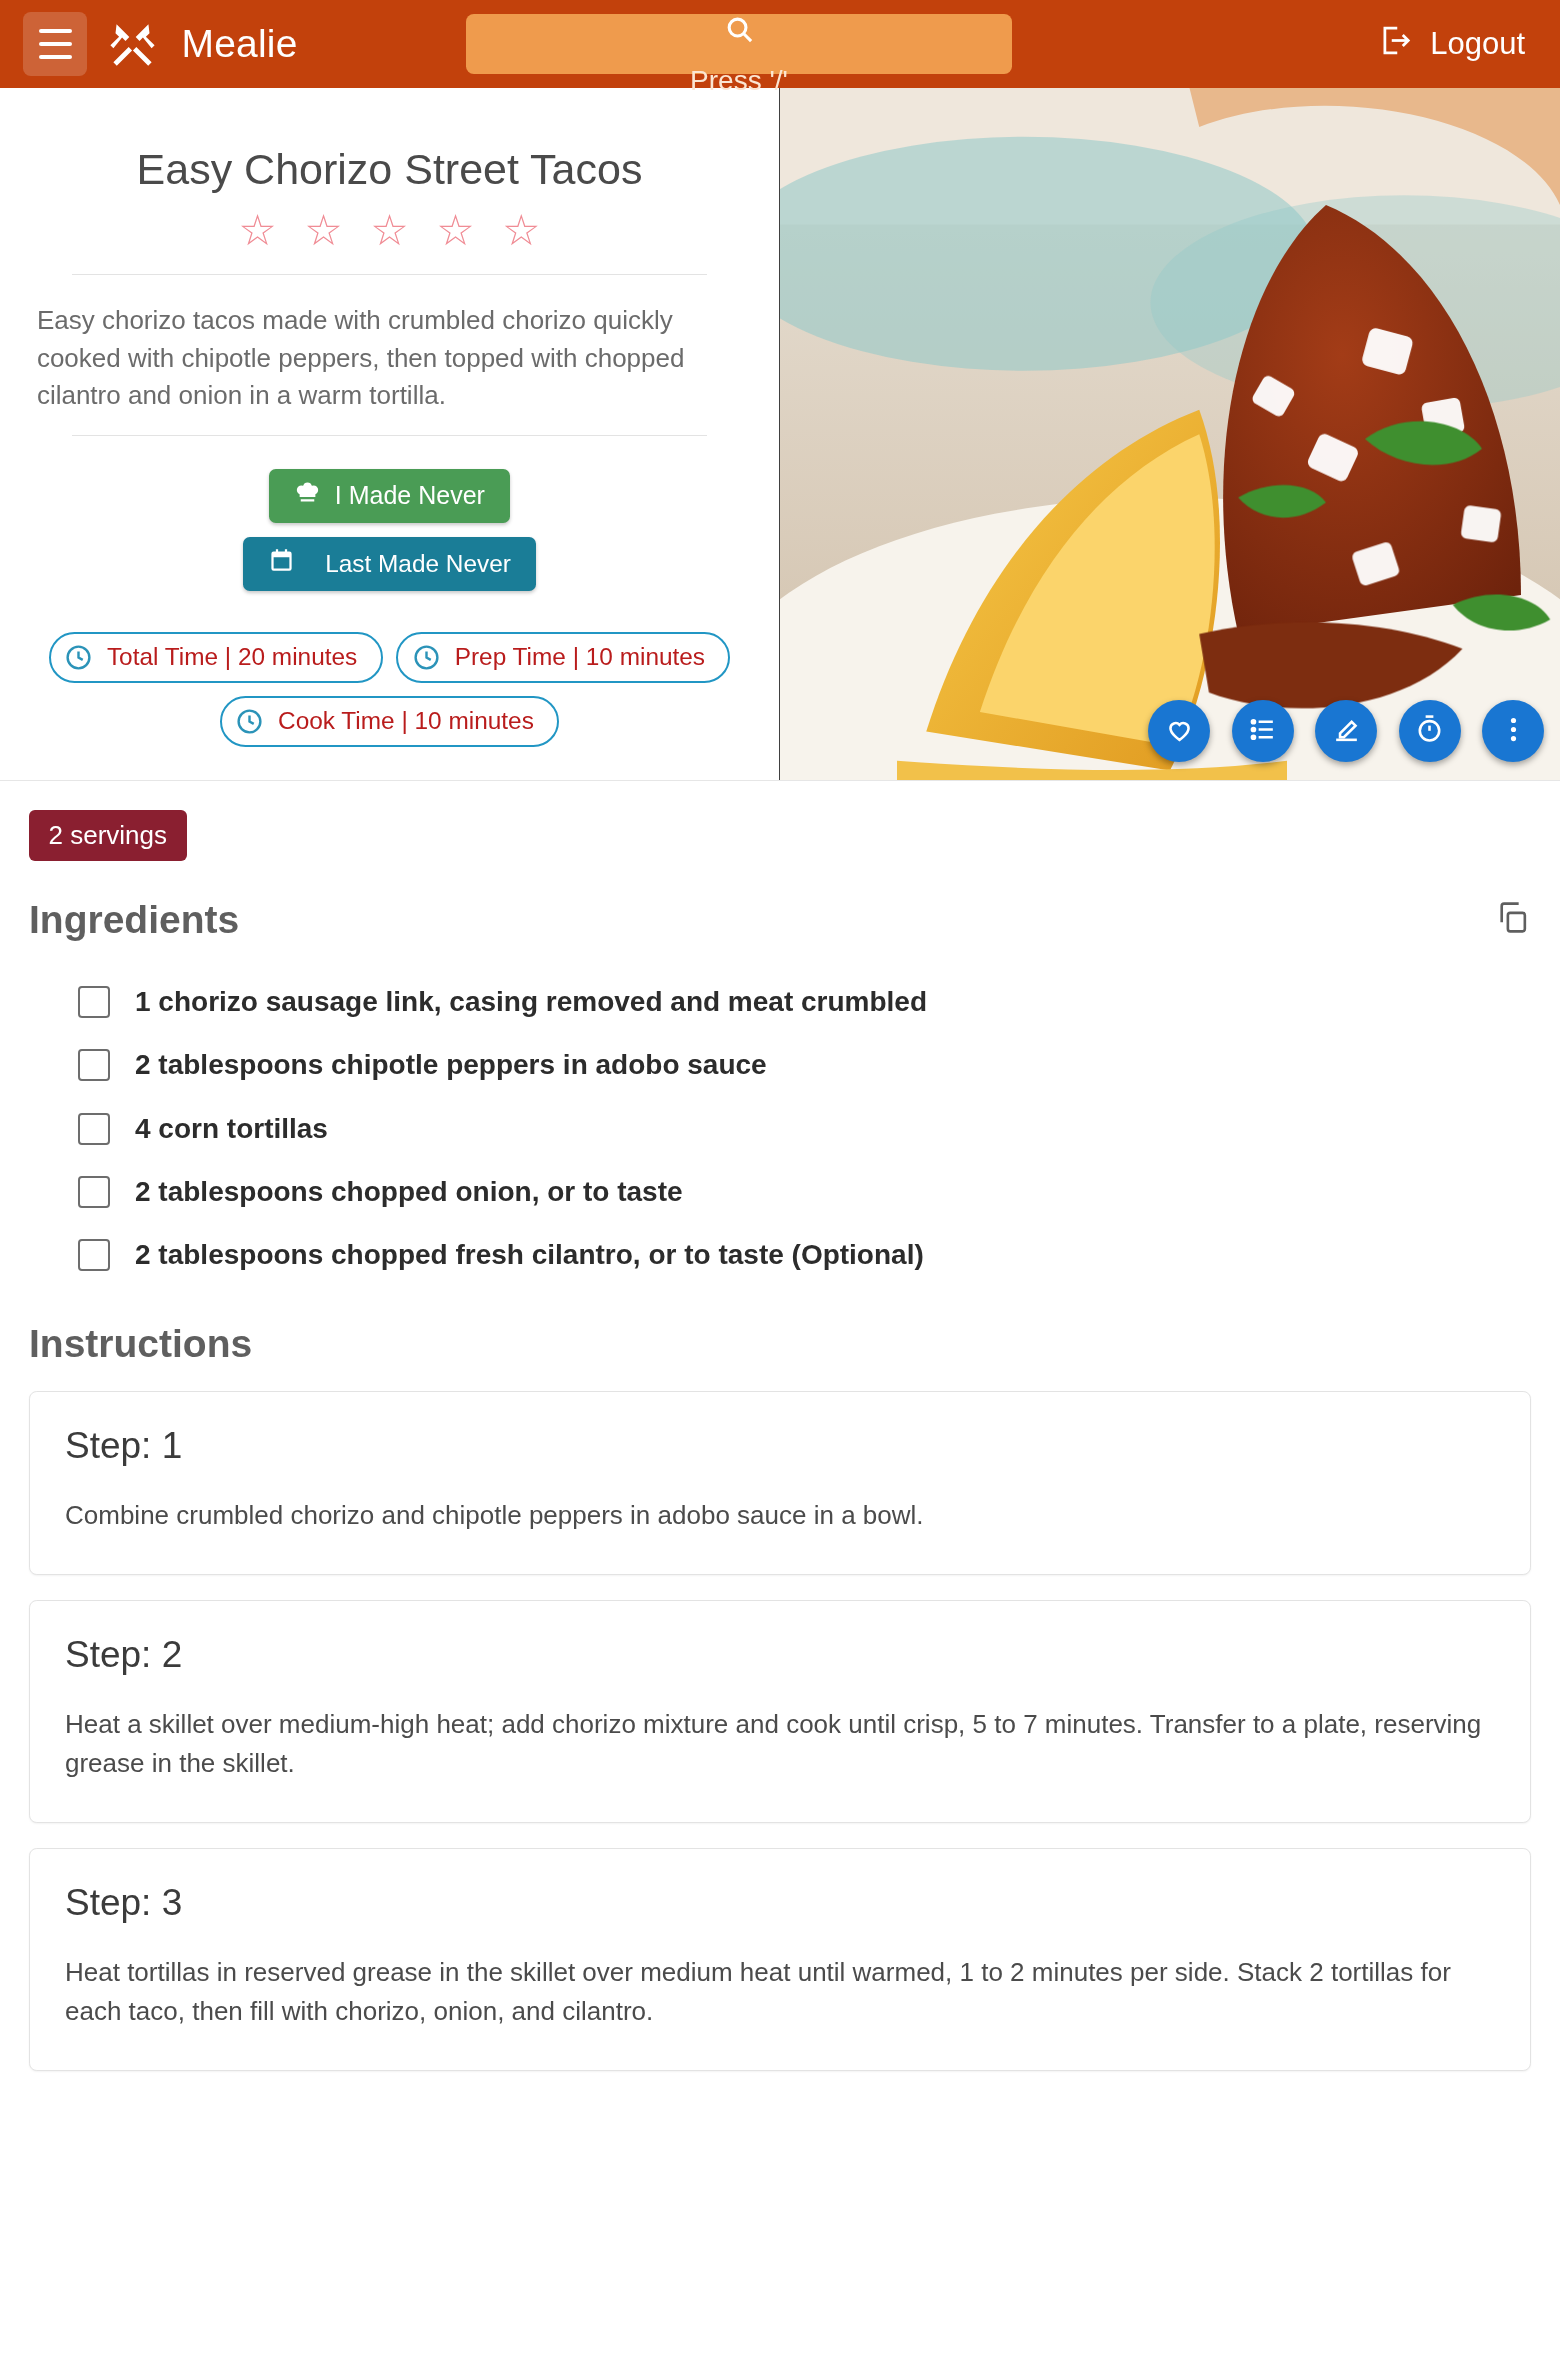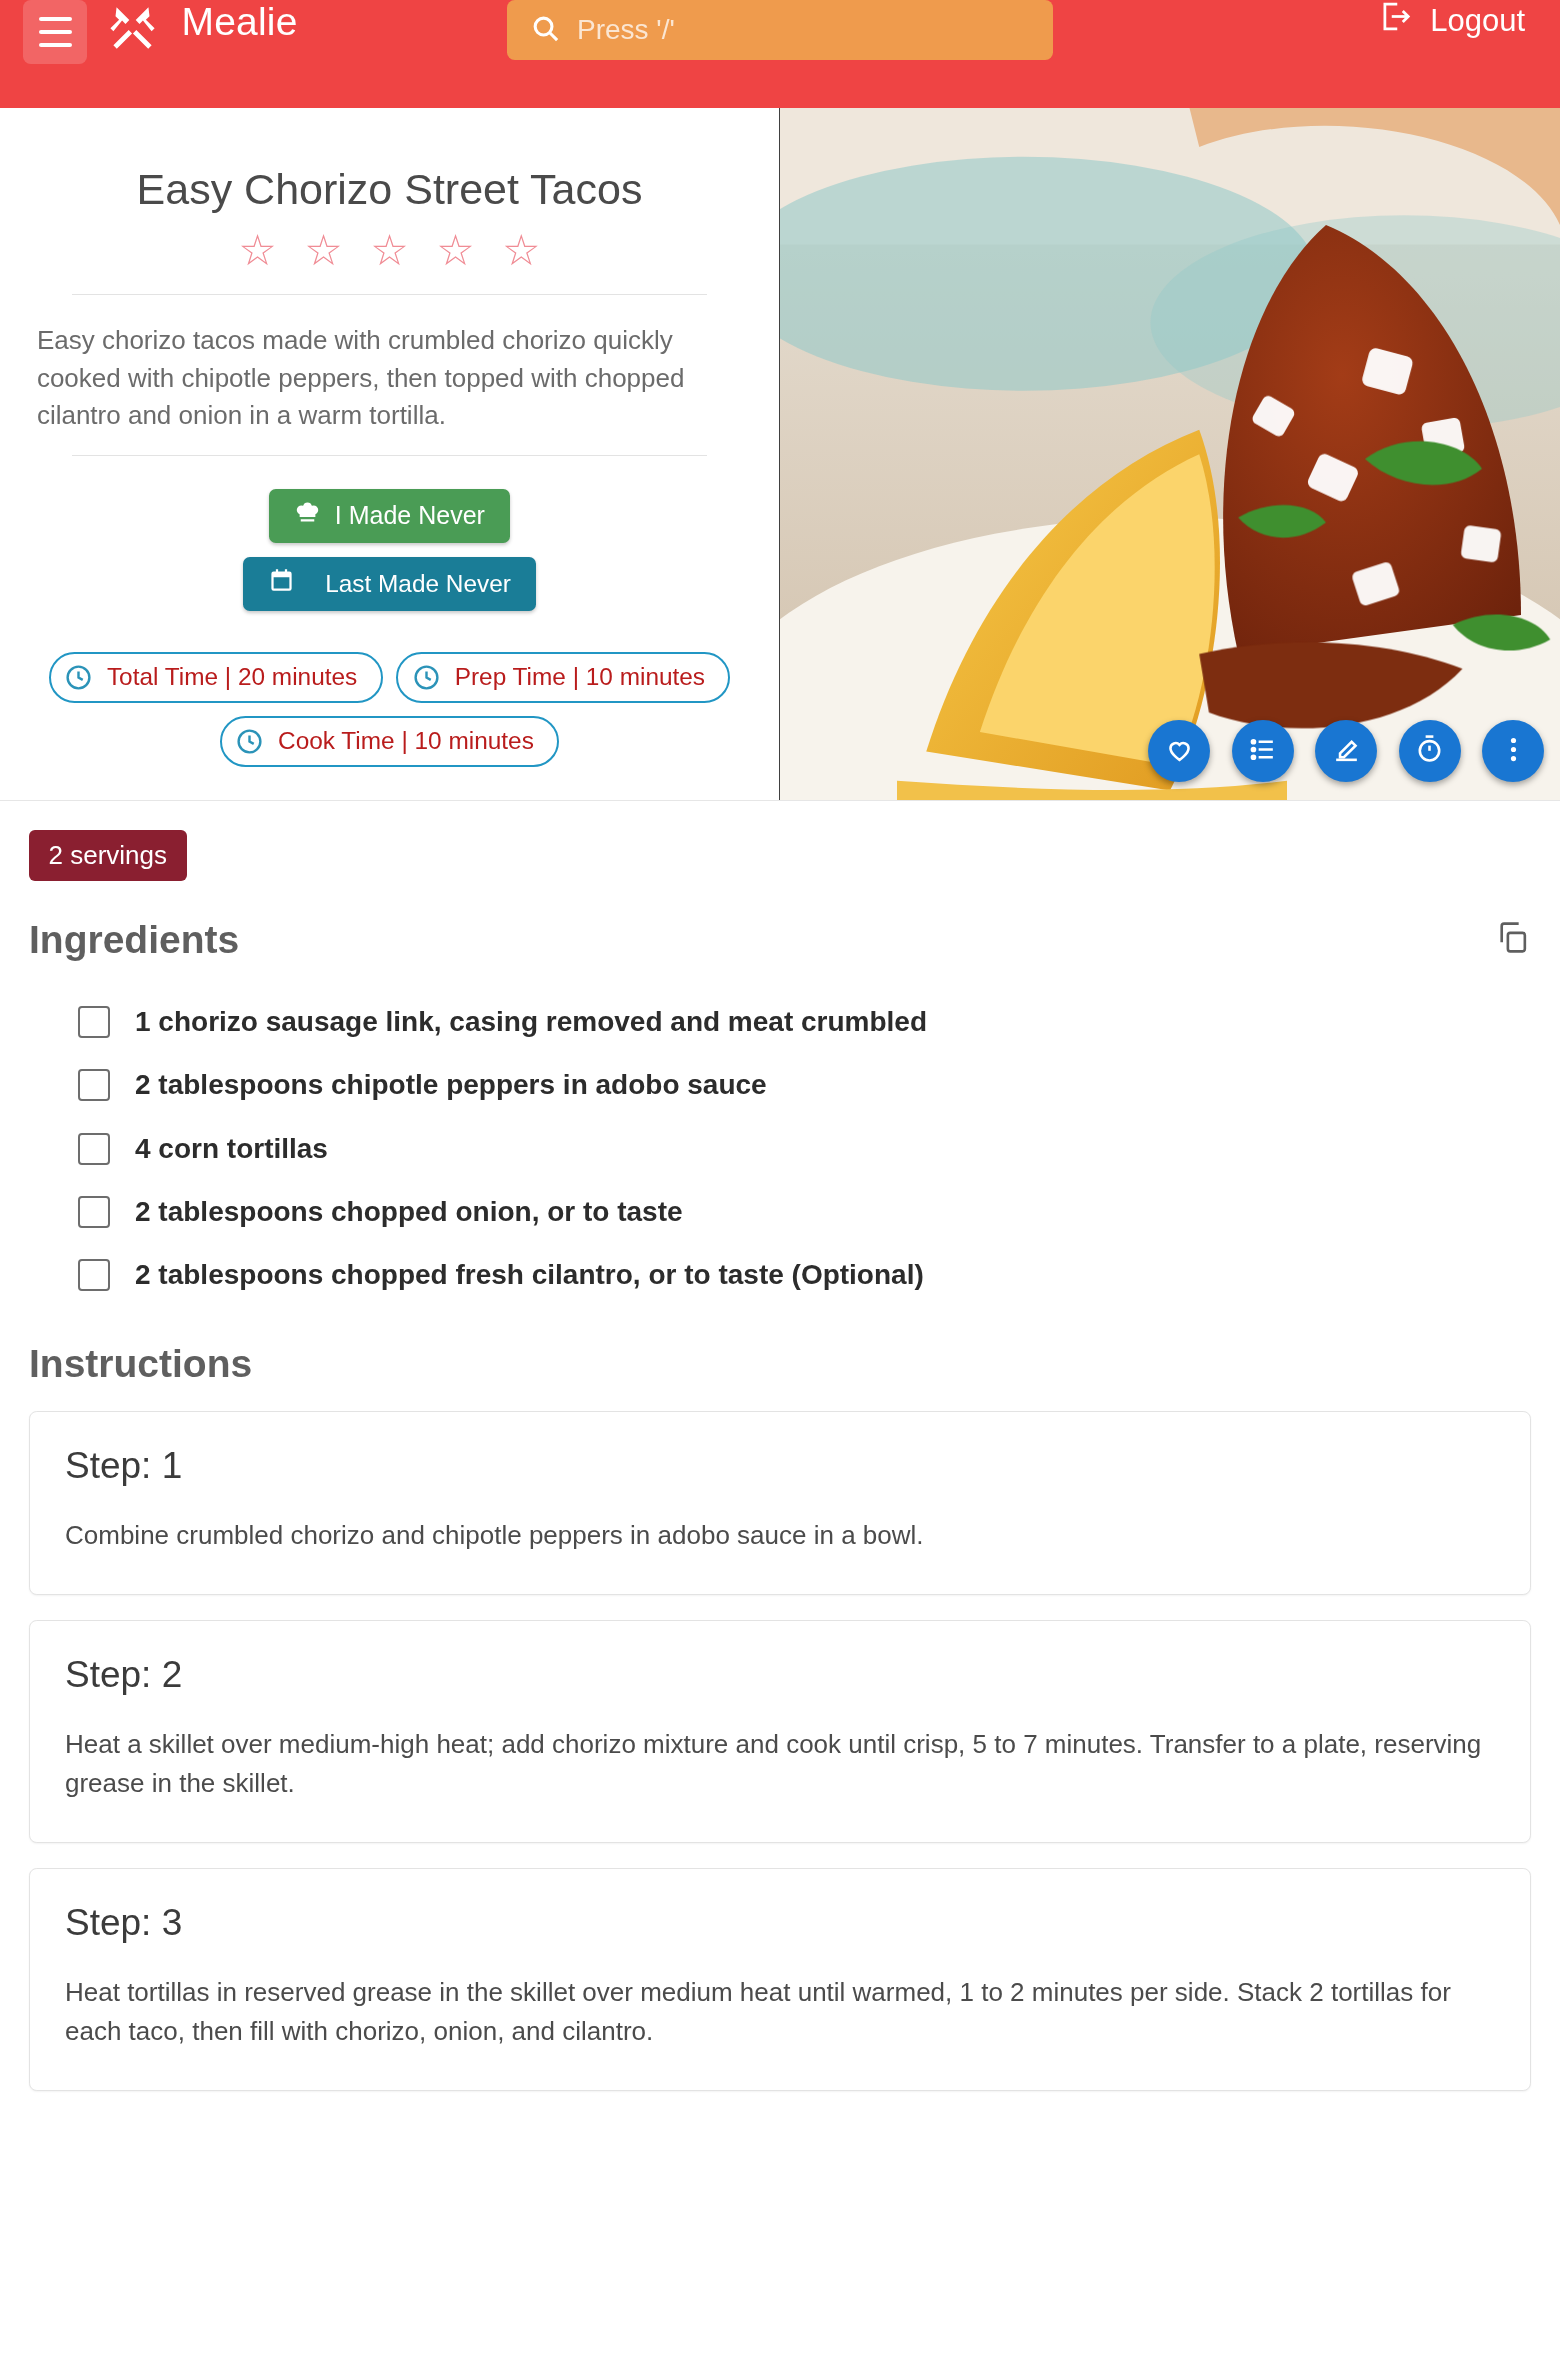--- a/index.html
+++ b/index.html
@@ -6,24 +6,24 @@
   html, body {
     margin: 0; padding: 0;
     width: 1560px;
     background: #ffffff;
     font-family: "Liberation Sans", sans-serif;
   }
   body { width: 1560px; min-height: 2360px; overflow: hidden; }
 
   
   .appbar {
-    height: 108px;
-    background: #ef4444;
+    height: 88px;
+    background: #c2410c;
     display: flex;
-    align-items: flex-start;
+    align-items: center;
     padding: 0 23.4px;
     gap: 17.6px;
     position: relative;
   }
   .hamburger {
     width: 64px; height: 64px;
     background: rgba(255,255,255,0.18);
     border-radius: 7.8px;
     display: flex; flex-direction: column;
     align-items: center; justify-content: center;
@@ -36,31 +36,32 @@
   }
   .logo-icon { width: 55px; height: 55px; display:flex; align-items:center; justify-content:center; }
   .brand {
     color: #ffffff;
     font-size: 39px;
     letter-spacing: 0.2px;
     margin-left: 3.9px;
   }
   .searchbox {
     position: absolute;
-    left: 780px;
+    left: 739px;
     transform: translateX(-50%);
     width: 546px;
     height: 60px;
     background: #ef9b4d;
     border-radius: 7.8px;
     display: flex;
     align-items: center;
     padding: 0 23.4px;
     gap: 15.6px;
     cursor: text;
+    flex-direction: column;
   }
   .searchbox .ph {
     color: #fbe6d2;
     font-size: 28px;
   }
   .logout {
     position: absolute;
     right: 35px;
     display: flex; align-items: center; gap: 19px;
     color: #ffffff; font-size: 31px; cursor: pointer;

